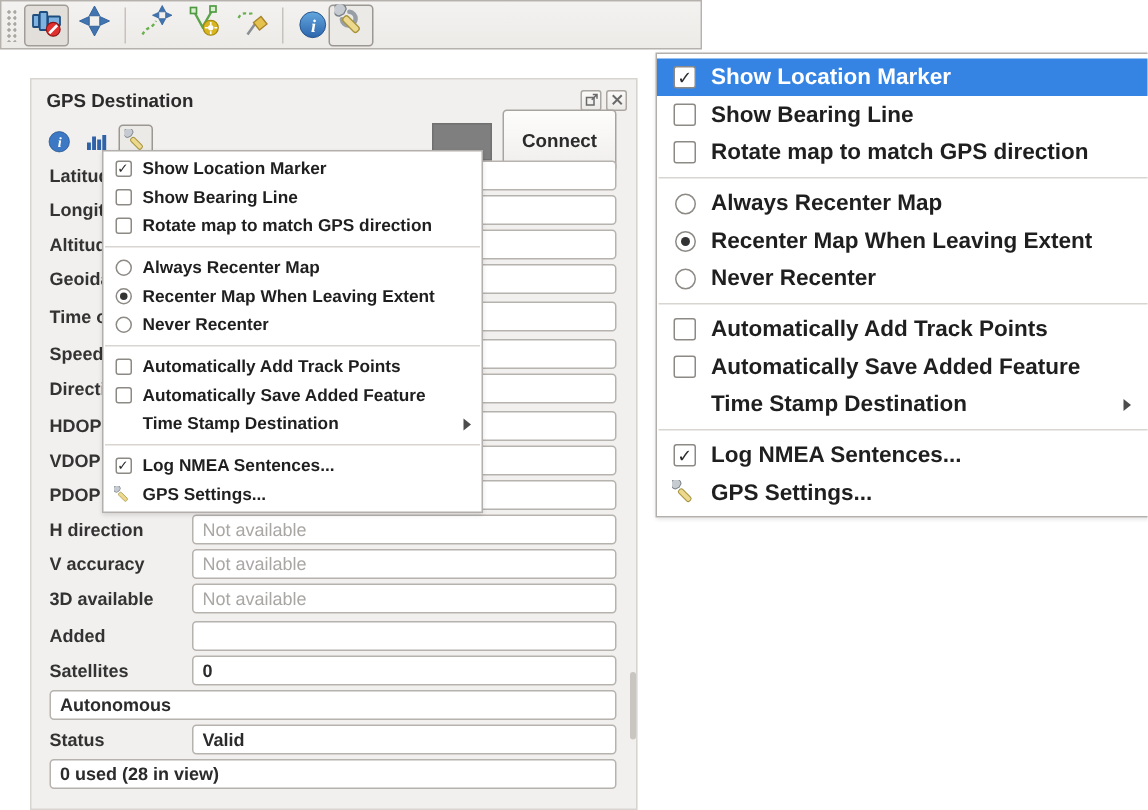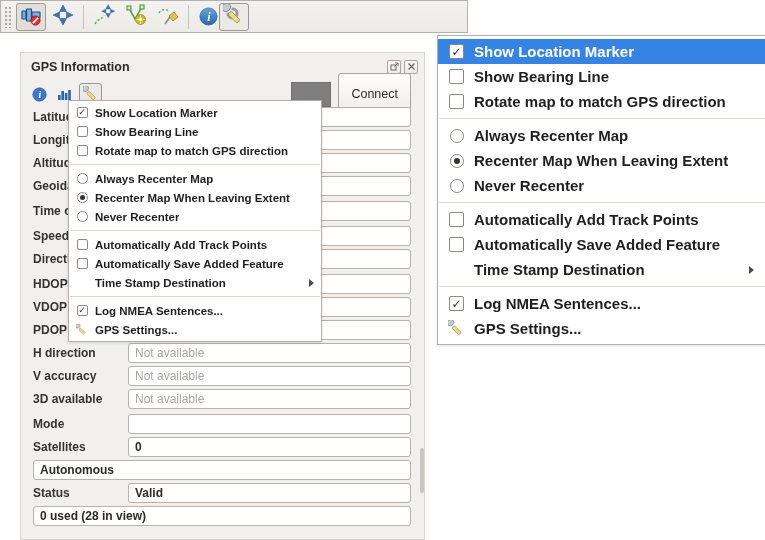--- a/index.html
+++ b/index.html
@@ -105,21 +105,21 @@
   .pt-btn{
     width:23px;height:23px;border:1px solid #9b9792;border-radius:3px;background:#eceae7;
     display:flex;align-items:center;justify-content:center;box-sizing:border-box;
   }
   .pt-spacer{flex:1;}
   .swatch{width:40px;height:25px;background:#7f7f7f;border:1px solid #707070;box-sizing:border-box;}
   .connect-btn{
     margin-left:7px;height:42px;padding:0 12px;
     border:1px solid #a7a39f;border-radius:3px;
     background:linear-gradient(#fdfdfc,#efedeb);
-    font-family:inherit;font-size:12.5px;font-weight:400;color:#2b2b2b;
+    font-family:inherit;font-size:12.5px;font-weight:700;color:#2b2b2b;
   }
   .fields{position:absolute;left:12px;top:54px;right:13px;}
   .field-row{display:flex;align-items:center;margin-bottom:3px;}
   .field-row.gap{margin-top:5px;}
   .f-label{
     width:95px;flex:0 0 auto;font-size:12px;font-weight:600;color:#333;
     white-space:nowrap;overflow:hidden;line-height:20px;
   }
   .f-box{
     flex:1;height:20px;box-sizing:border-box;border:1px solid #b6b2ae;border-radius:3px;
@@ -345,21 +345,21 @@
           </svg>
         </span>
       </span>
       <span class="mi-label">GPS Settings...</span>
 
     </div>
   </div>
 
 <div class="panel">
   <div class="panel-titlebar">
-    <span class="panel-title">GPS Information</span>
+    <span class="panel-title">GPS Destination</span>
     <span class="dock-btn">
       <svg viewBox="0 0 9 9">
         <rect x="1" y="3" width="5" height="5" fill="none" stroke="#6a6a6a" stroke-width="1"></rect>
         <path d="M4.5 4.5 L8 1 M5.2 1 H8 V3.8" fill="none" stroke="#6a6a6a" stroke-width="1"></path>
       </svg>
     </span>
     <span class="dock-btn">
       <svg viewBox="0 0 9 9">
         <path d="M1.5 1.5 L7.5 7.5 M7.5 1.5 L1.5 7.5" stroke="#6a6a6a" stroke-width="1.3"></path>
       </svg>
@@ -455,21 +455,21 @@
         <span class="f-label">V accuracy</span>
         <input class="f-box" readonly="" placeholder="Not available" style="">
       </div>
 
       <div class="field-row">
         <span class="f-label">3D available</span>
         <input class="f-box" readonly="" placeholder="Not available" style="">
       </div>
 
       <div class="field-row gap">
-        <span class="f-label">Mode</span>
+        <span class="f-label">Added</span>
         <input class="f-box" readonly="" style="">
       </div>
 
       <div class="field-row">
         <span class="f-label">Satellites</span>
         <input class="f-box" readonly="" value="0" style="">
       </div>
 
       <div class="field-row">
         <input class="f-box" readonly="" value="Autonomous" style="">

